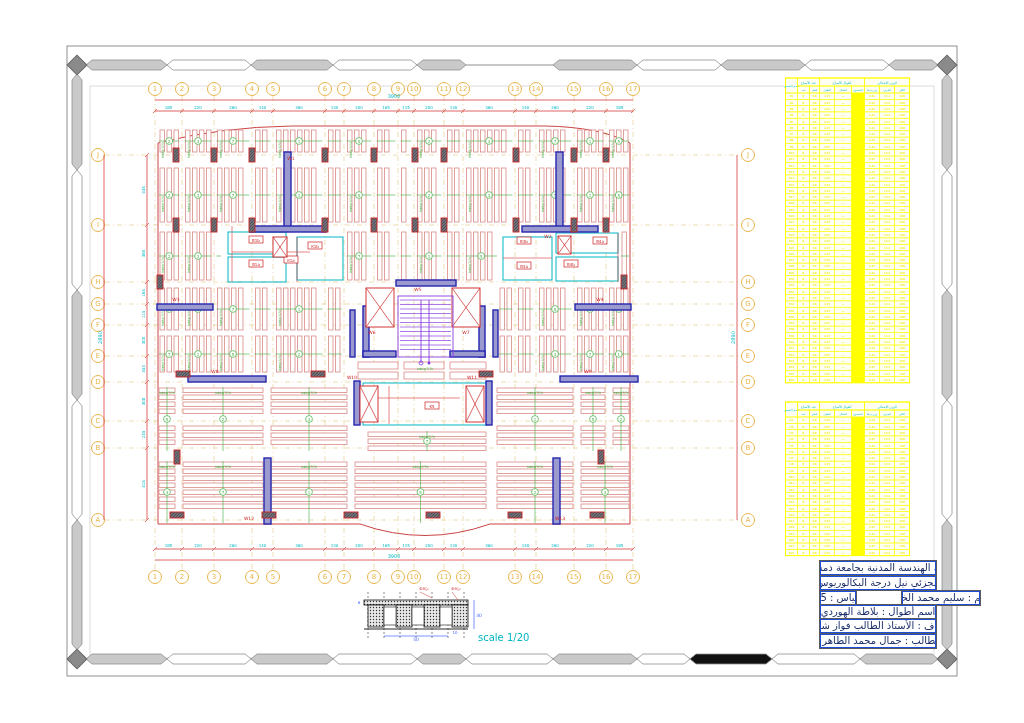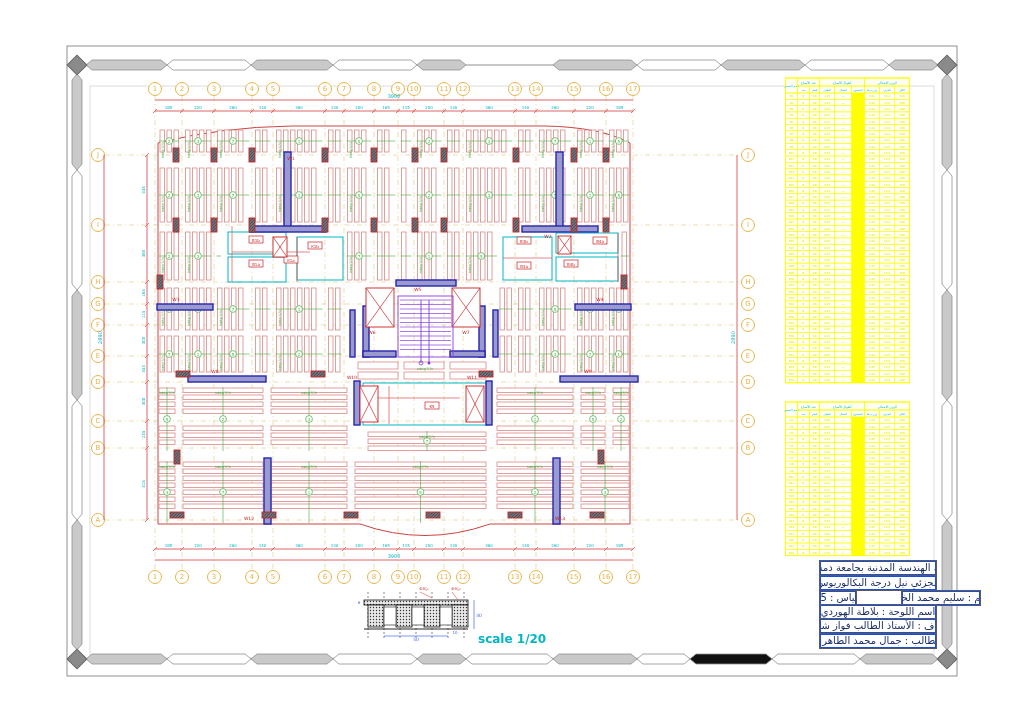--- a/index.html
+++ b/index.html
@@ -2,21 +2,21 @@
 <html><head>
 <meta charset="utf-8">
 <style>
   html,body{margin:0;padding:0;background:#fff;}
   .page{position:relative;width:1024px;height:723px;background:#ffffff;overflow:hidden;
         font-family:"DejaVu Sans", sans-serif;}
   #cad{position:absolute;left:0;top:0;}
   .tb-row{position:absolute;border:1px solid #1d4ed8;box-shadow:0 0 0 1px #5a5a5a;background:#fff;
           color:#1c2f6b;font-size:10px;line-height:1;display:flex;align-items:center;
           justify-content:center;direction:rtl;white-space:nowrap;overflow:hidden;}
-  .scale-label{position:absolute;color:#00b7c3;font-size:12px;font-weight:bold;}
+  .scale-label{position:absolute;color:#00b7c3;font-size:10px;font-weight:normal;}
 </style>
 </head>
 <body>
 
 <div class="page">
   <svg id="cad" width="1024" height="723" viewBox="0 0 1024 723">
       <defs>
         <pattern id="dots" width="3" height="3" patternUnits="userSpaceOnUse">
           <rect x="0" y="0" width="3" height="3" fill="#e8e8e8"></rect>
           <circle cx="1.5" cy="1.5" r="0.7" fill="#333"></circle>
@@ -2218,19 +2218,19 @@
         <line x1="452" y1="592" x2="458" y2="600" stroke="#dd5555" stroke-width="0.6"></line>
         <text x="456" y="590" font-size="4" fill="#dd5555" text-anchor="middle" font-family="DejaVu Sans, sans-serif">Φ6/م</text>
       </g>
     </svg>
 
   <div>
     <div class="tb-row" id="tb1" style="left: 820px; top: 561px; width: 114px; height: 12px;">كلية الهندسة المدنية بجامعة دمشق</div>
     <div class="tb-row" id="tb2" style="left: 820px; top: 576px; width: 114px; height: 12px;">الجزئي نيل درجة البكالوريوس</div>
     <div class="tb-row" id="tb3r" style="left: 902px; top: 591px; width: 76px; height: 12px;">رسم : سليم محمد الخادم</div>
     <div class="tb-row" id="tb3l" style="left: 820px; top: 591px; width: 34px; height: 12px;">المقياس : 1/75</div>
-    <div class="tb-row" id="tb4" style="left: 820px; top: 605px; width: 114px; height: 12px;">اسم اللوحة : بلاطة الهوردي</div>
+    <div class="tb-row" id="tb4" style="left: 820px; top: 605px; width: 114px; height: 12px;">اسم أطوال : بلاطة الهوردي</div>
     <div class="tb-row" id="tb5" style="left: 820px; top: 619px; width: 114px; height: 12px;">إشراف : الأستاذ الطالب فواز شحادة</div>
     <div class="tb-row" id="tb6" style="left: 820px; top: 634px; width: 114px; height: 12px; text-align: center;">إعداد الطالب : جمال محمد الطاهر الحسن</div>
   </div>
 
   <div class="scale-label" style="left:478px;top:632px">scale 1/20</div>
 </div>
 
 </body></html>

